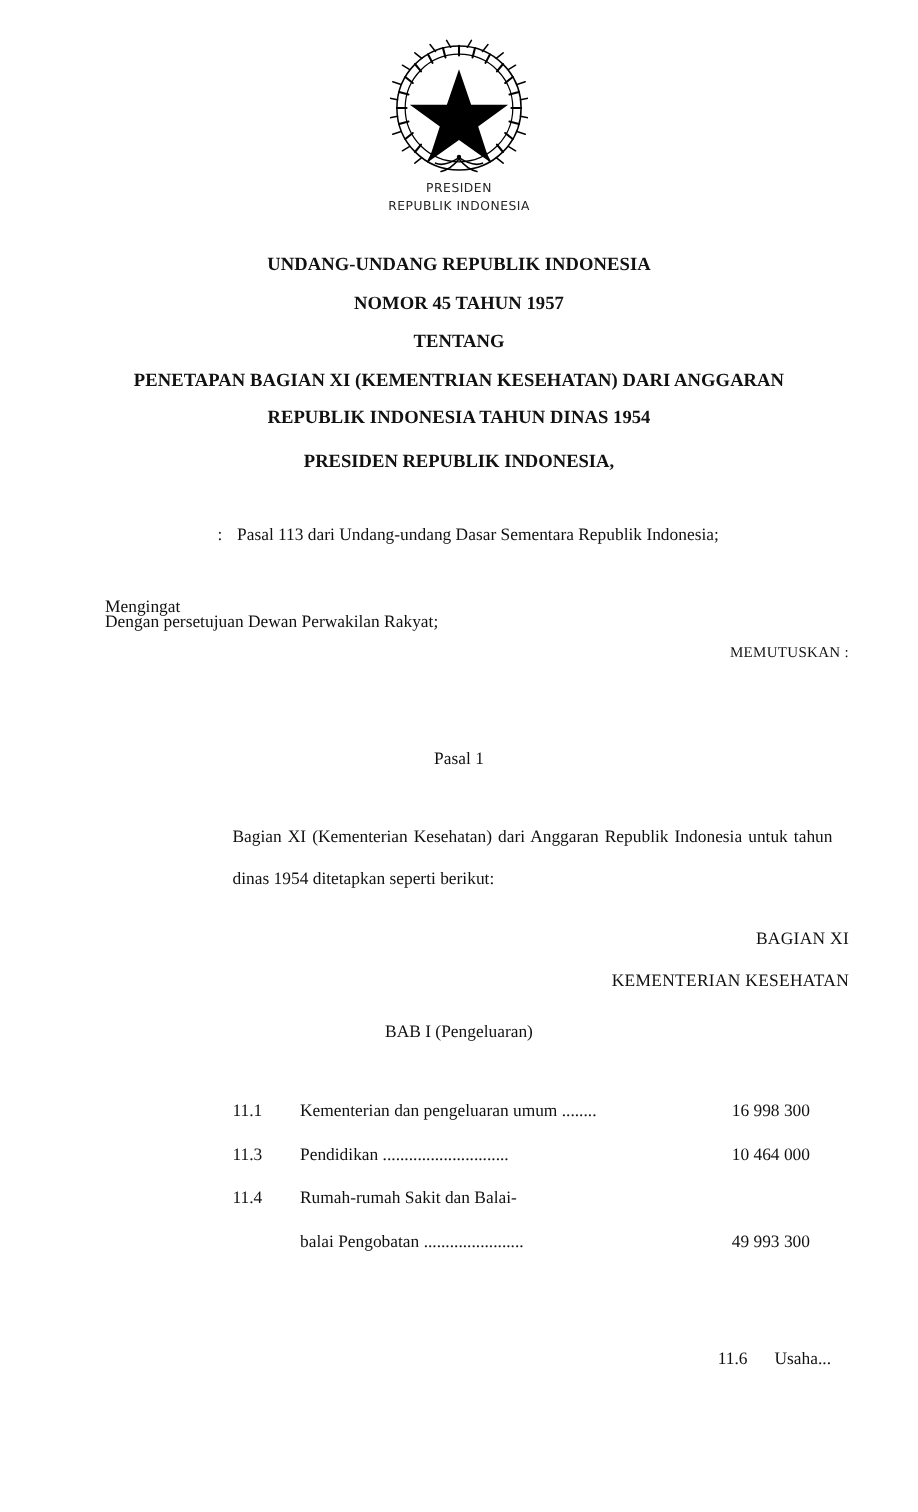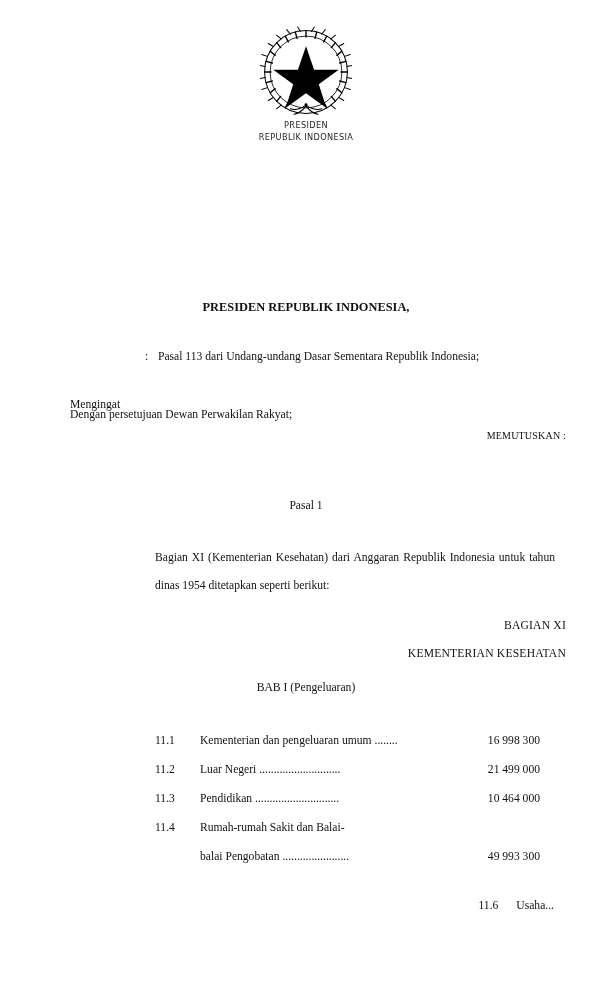--- a/index.html
+++ b/index.html
@@ -266,20 +266,27 @@
 
         <polygon points="50,22 58.8,47.6 85.6,47.6 63.9,63.4 72.2,89 50,73.2 27.8,89 36.1,63.4 14.4,47.6 41.2,47.6" fill="#000000"></polygon>
       </g>
     </svg>
     <div class="emblem-caption">
       <div>PRESIDEN</div>
       <div>REPUBLIK INDONESIA</div>
     </div>
   </div>
 
+  <div class="title-block">
+    <div class="title-line">UNDANG-UNDANG REPUBLIK INDONESIA</div>
+    <div class="title-line">NOMOR 45 TAHUN 1957</div>
+    <div class="title-line">TENTANG</div>
+    <div class="title-line">PENETAPAN BAGIAN XI (KEMENTRIAN KESEHATAN) DARI ANGGARAN</div>
+    <div class="title-line">REPUBLIK INDONESIA TAHUN DINAS 1954</div>
+  </div>
 
   <div class="presiden-heading">PRESIDEN REPUBLIK INDONESIA,</div>
 
   <div class="mengingat-row">
     <span class="mengingat-label">Mengingat</span>
     <span class="mengingat-colon">:</span>
     <span class="mengingat-text">Pasal 113 dari Undang-undang Dasar Sementara Republik Indonesia;</span>
   </div>
 
   <div class="persetujuan">Dengan persetujuan Dewan Perwakilan Rakyat;</div>
@@ -296,24 +303,20 @@
   </div>
 
   <div class="bab-heading">BAB I (Pengeluaran)</div>
 
   <div class="budget-list">
     <div class="budget-row">
       <span class="budget-num">11.1</span><span class="budget-label">Kementerian dan pengeluaran umum ........</span>
       <span class="budget-amount">16 998 300</span>
     </div>
     <div class="budget-row">
-      <span class="budget-num">11.2</span><span class="budget-label">Luar Negeri ............................</span>
-      <span class="budget-amount">21 499 000</span>
-    </div>
-    <div class="budget-row">
       <span class="budget-num">11.3</span><span class="budget-label">Pendidikan .............................</span>
       <span class="budget-amount">10 464 000</span>
     </div>
     <div class="budget-row">
       <span class="budget-num">11.4</span><span class="budget-label">Rumah-rumah Sakit dan Balai-</span>
       <span class="budget-amount"></span>
     </div>
     <div class="budget-row cont">
       <span class="budget-num"></span><span class="budget-label">balai Pengobatan .......................</span>
       <span class="budget-amount">49 993 300</span>

